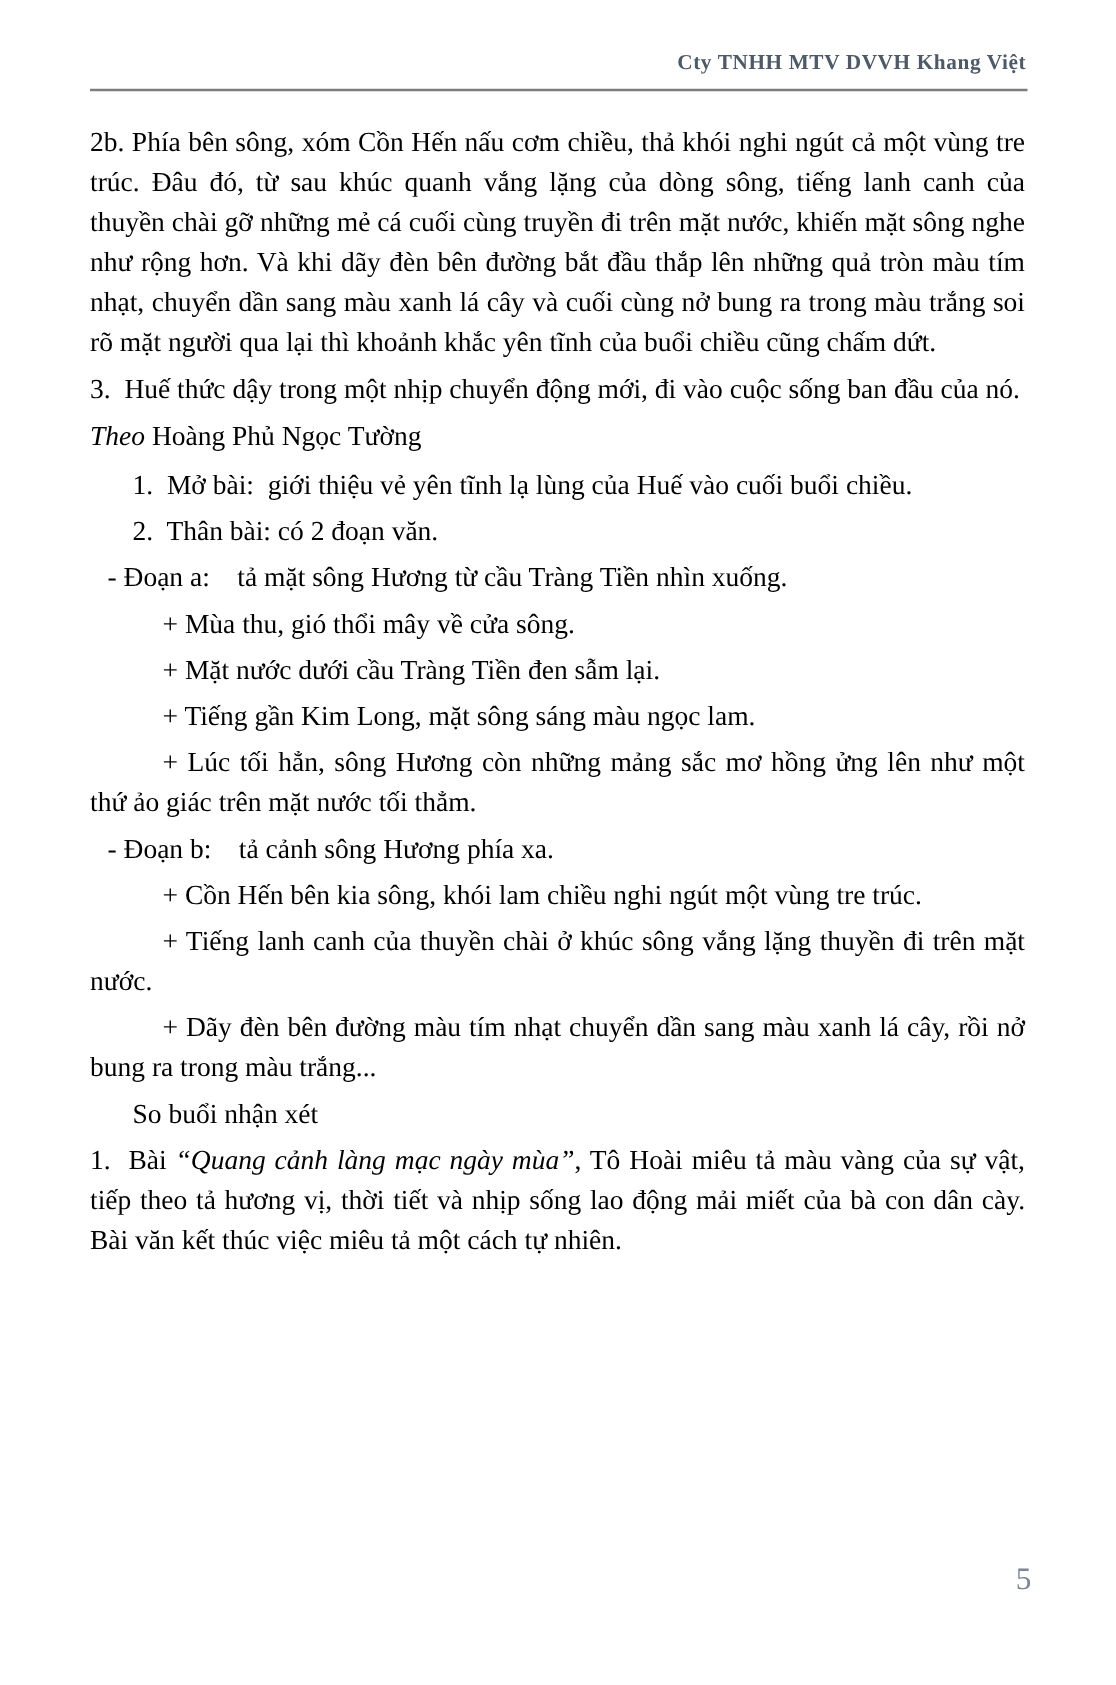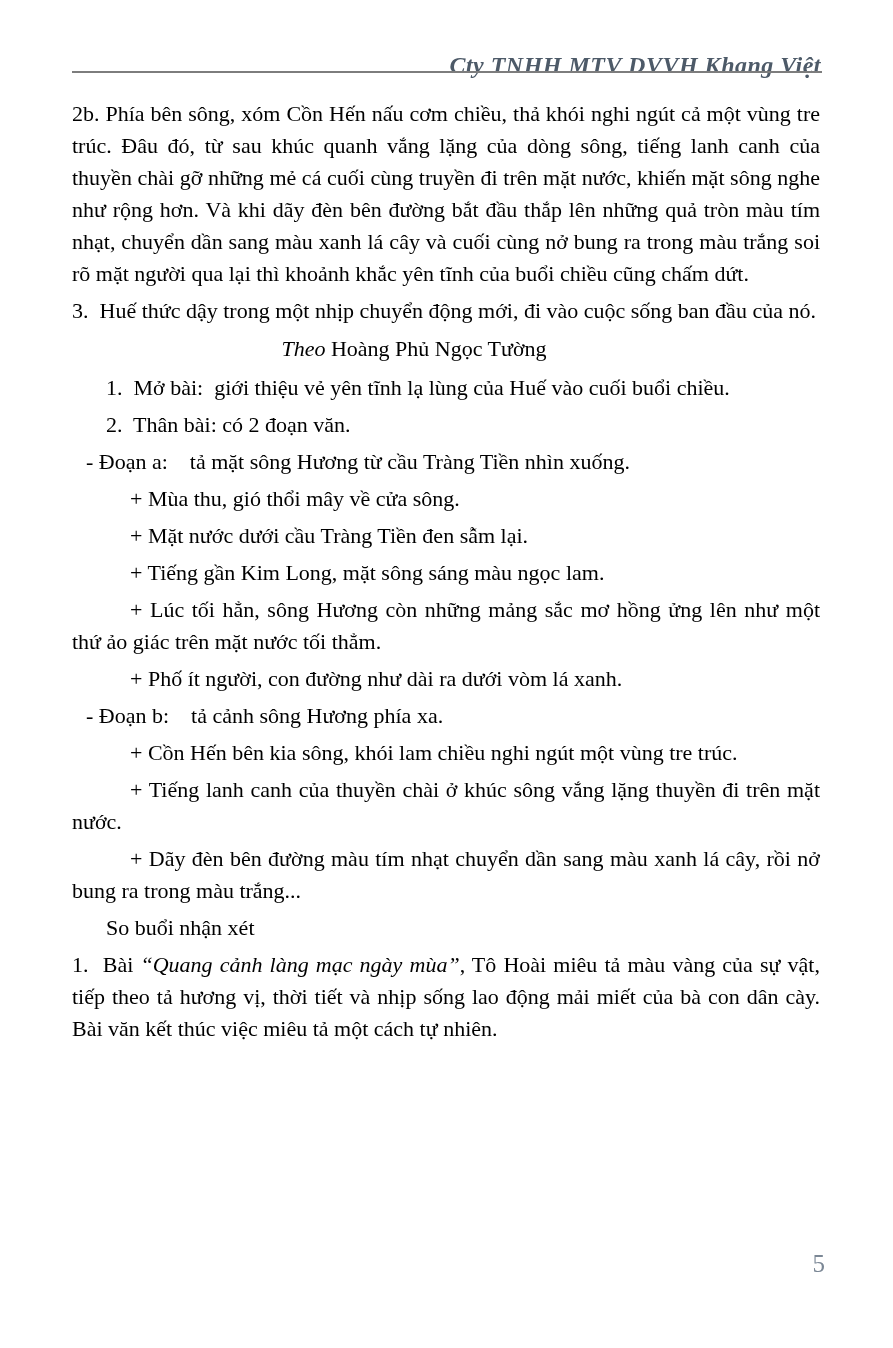--- a/index.html
+++ b/index.html
@@ -11,27 +11,26 @@
     position: relative;
     width: 893px;
     height: 1348px;
     background: #ffffff;
     overflow: hidden;
     font-family: "Liberation Serif", "DejaVu Serif", serif;
     color: #000000;
   }
   .header {
     position: absolute;
-    top: 52px;
+    top: 40px;
     left: 72px;
     right: 72px;
     text-align: right;
-    font-size: 24px;
+    font-size: 17px;
     font-weight: bold;
-    font-style: italic;
     color: #4d5a68;
     letter-spacing: 0.5px;
   }
   .header-rule {
     position: absolute;
     top: 71px;
     left: 72px;
     right: 71px;
     border-top: 2px solid #7d7d7d;
     height: 0;
@@ -43,21 +42,21 @@
     width: 748px;
     font-size: 22px;
     line-height: 32px;
     text-align: justify;
   }
   .blk { margin: 0 0 5px 0; }
   .ind-num  { text-indent: 34px; }
   .ind-dash { text-indent: 14px; }
   .ind-plus { text-indent: 58px; }
   .attribution {
-    text-align: center;
+    text-align: left;
     padding-right: 64px;
     margin: 6px 0 7px 0;
   }
   .italic { font-style: italic; }
   .page-number {
     position: absolute;
     top: 1250px;
     right: 68px;
     font-size: 25px;
     color: #7b8795;
@@ -87,21 +86,20 @@
     <div class="blk ind-dash">- Đoạn a:&nbsp;&nbsp;&nbsp; tả mặt sông Hương từ cầu Tràng Tiền nhìn xuống.</div>
 
     <div class="blk ind-plus">+ Mùa thu, gió thổi mây về cửa sông.</div>
 
     <div class="blk ind-plus">+ Mặt nước dưới cầu Tràng Tiền đen sẫm lại.</div>
 
     <div class="blk ind-plus">+ Tiếng gần Kim Long, mặt sông sáng màu ngọc lam.</div>
 
     <div class="blk ind-plus">+ Lúc tối hẳn, sông Hương còn những mảng sắc mơ hồng ửng lên như một thứ ảo giác trên mặt nước tối thẳm.</div>
 
-    <div class="blk ind-plus">+ Phố ít người, con đường như dài ra dưới vòm lá xanh.</div>
 
     <div class="blk ind-dash">- Đoạn b:&nbsp;&nbsp;&nbsp; tả cảnh sông Hương phía xa.</div>
 
     <div class="blk ind-plus">+ Cồn Hến bên kia sông, khói lam chiều nghi ngút một vùng tre trúc.</div>
 
     <div class="blk ind-plus">+ Tiếng lanh canh của thuyền chài ở khúc sông vắng lặng thuyền đi trên mặt nước.</div>
 
     <div class="blk ind-plus">+ Dãy đèn bên đường màu tím nhạt chuyển dần sang màu xanh lá cây, rồi nở bung ra trong màu trắng...</div>
 
 

